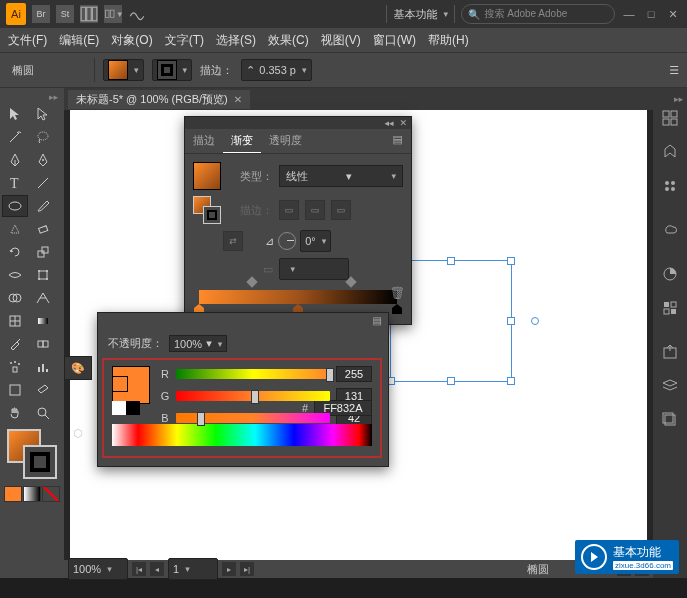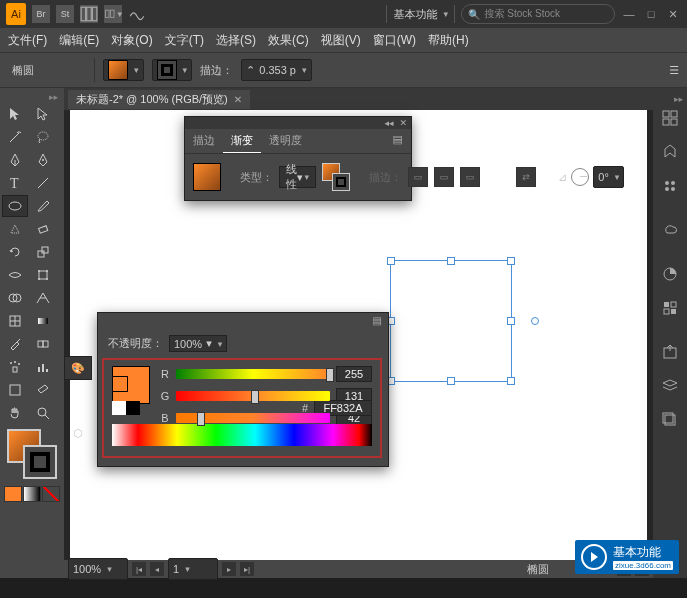--- a/index.html
+++ b/index.html
@@ -37,21 +37,21 @@
 .rightstrip .ri{width:28px;height:28px;display:flex;align-items:center;justify-content:center;color:#aaa;margin-bottom:6px}
 .rightstrip .ri svg{width:18px;height:18px}
 .sep{height:10px}
 
 .panel{position:absolute;top:116px;left:184px;width:226px;background:#474747;border:1px solid #222;box-shadow:0 4px 12px rgba(0,0,0,.5)}
 .panel .phdr{height:12px;background:#383838;display:flex;justify-content:flex-end;align-items:center;padding:0 4px;gap:6px}
 .panel .phdr span{font-size:9px;color:#aaa}
 .ptabs{display:flex;border-bottom:1px solid #333}
 .ptabs .pt{padding:4px 8px;font-size:11px;color:#aaa}
 .ptabs .pt.active{color:#fff;border-bottom:1px solid #fff}
-.pbody{padding:8px;display:flex;gap:6px}
+.pbody{padding:8px;display:flex;flex-direction:column;gap:6px}
 .prow{display:flex;align-items:center;gap:6px}
 .prow .lab{width:34px;text-align:right;color:#aaa;font-size:11px}
 .gradswatch{width:26px;height:26px;border:1px solid #000;background:linear-gradient(135deg,#ff8a2a,#8b4513)}
 .smallfs{position:relative;width:28px;height:28px}
 .sf1{position:absolute;top:0;left:0;width:16px;height:16px;border:1px solid #ccc;background:linear-gradient(135deg,#ff8a2a,#8b4513)}
 .sf2{position:absolute;bottom:0;right:0;width:16px;height:16px;border:1px solid #ccc;background:#474747}
 .sf2::after{content:"";position:absolute;top:3px;left:3px;right:3px;bottom:3px;border:2px solid #000}
 .selwide{background:#333;border:1px solid #222;height:20px;flex:1;display:flex;align-items:center;padding:0 6px;justify-content:space-between}
 .mini{width:18px;height:18px;border:1px solid #333;background:#3a3a3a;display:flex;align-items:center;justify-content:center;color:#888;font-size:9px}
 .anglebox{display:flex;align-items:center;gap:4px}
@@ -126,21 +126,21 @@
       <svg viewBox="0 0 16 16">
         <path d="M2 10 Q5 4 8 10 Q11 16 14 10" fill="none" stroke="#aaa"></path>
       </svg>
     </div>
   <div class="spacer"></div>
   <div class="ws drop">
       <span>基本功能</span>
     </div>
   <div class="search">
       <span>🔍</span>
-      <span>搜索 Stock Stock</span>
+      <span>搜索 Adobe Adobe</span>
     </div>
   <div class="winbtn">—</div>
   <div class="winbtn">□</div>
   <div class="winbtn">✕</div>
 </div>
 
 <div class="menubar">
   <span>文件(F)</span>
   <span>编辑(E)</span>
   <span>对象(O)</span>
@@ -393,21 +393,21 @@
         <div class="m" style="background:linear-gradient(90deg,#fff,#000)"></div>
         <div class="m" style="background:#474747;position:relative">
           <div style="position:absolute;inset:0;background:linear-gradient(45deg,transparent 45%,#f00 45%,#f00 55%,transparent 55%)"></div>
         </div>
       </div>
   </div>
 
   <div class="canvas-area">
     <div class="tabbar">
       <div class="tab">
-          <span>未标题-2* @ 100% (RGB/预览)</span>
+          <span>未标题-5* @ 100% (RGB/预览)</span>
           <span class="x">✕</span>
         </div>
     </div>
     <div class="canvas">
 
       <div class="selbox" style="top:150px;left:320px;width:120px;height:120px">
         <div class="hd" style="top:-4px;left:-4px"></div>
           <div class="hd" style="top:-4px;left:56px"></div>
           <div class="hd" style="top:-4px;right:-4px"></div>
         <div class="hd" style="top:56px;left:-4px"></div>

